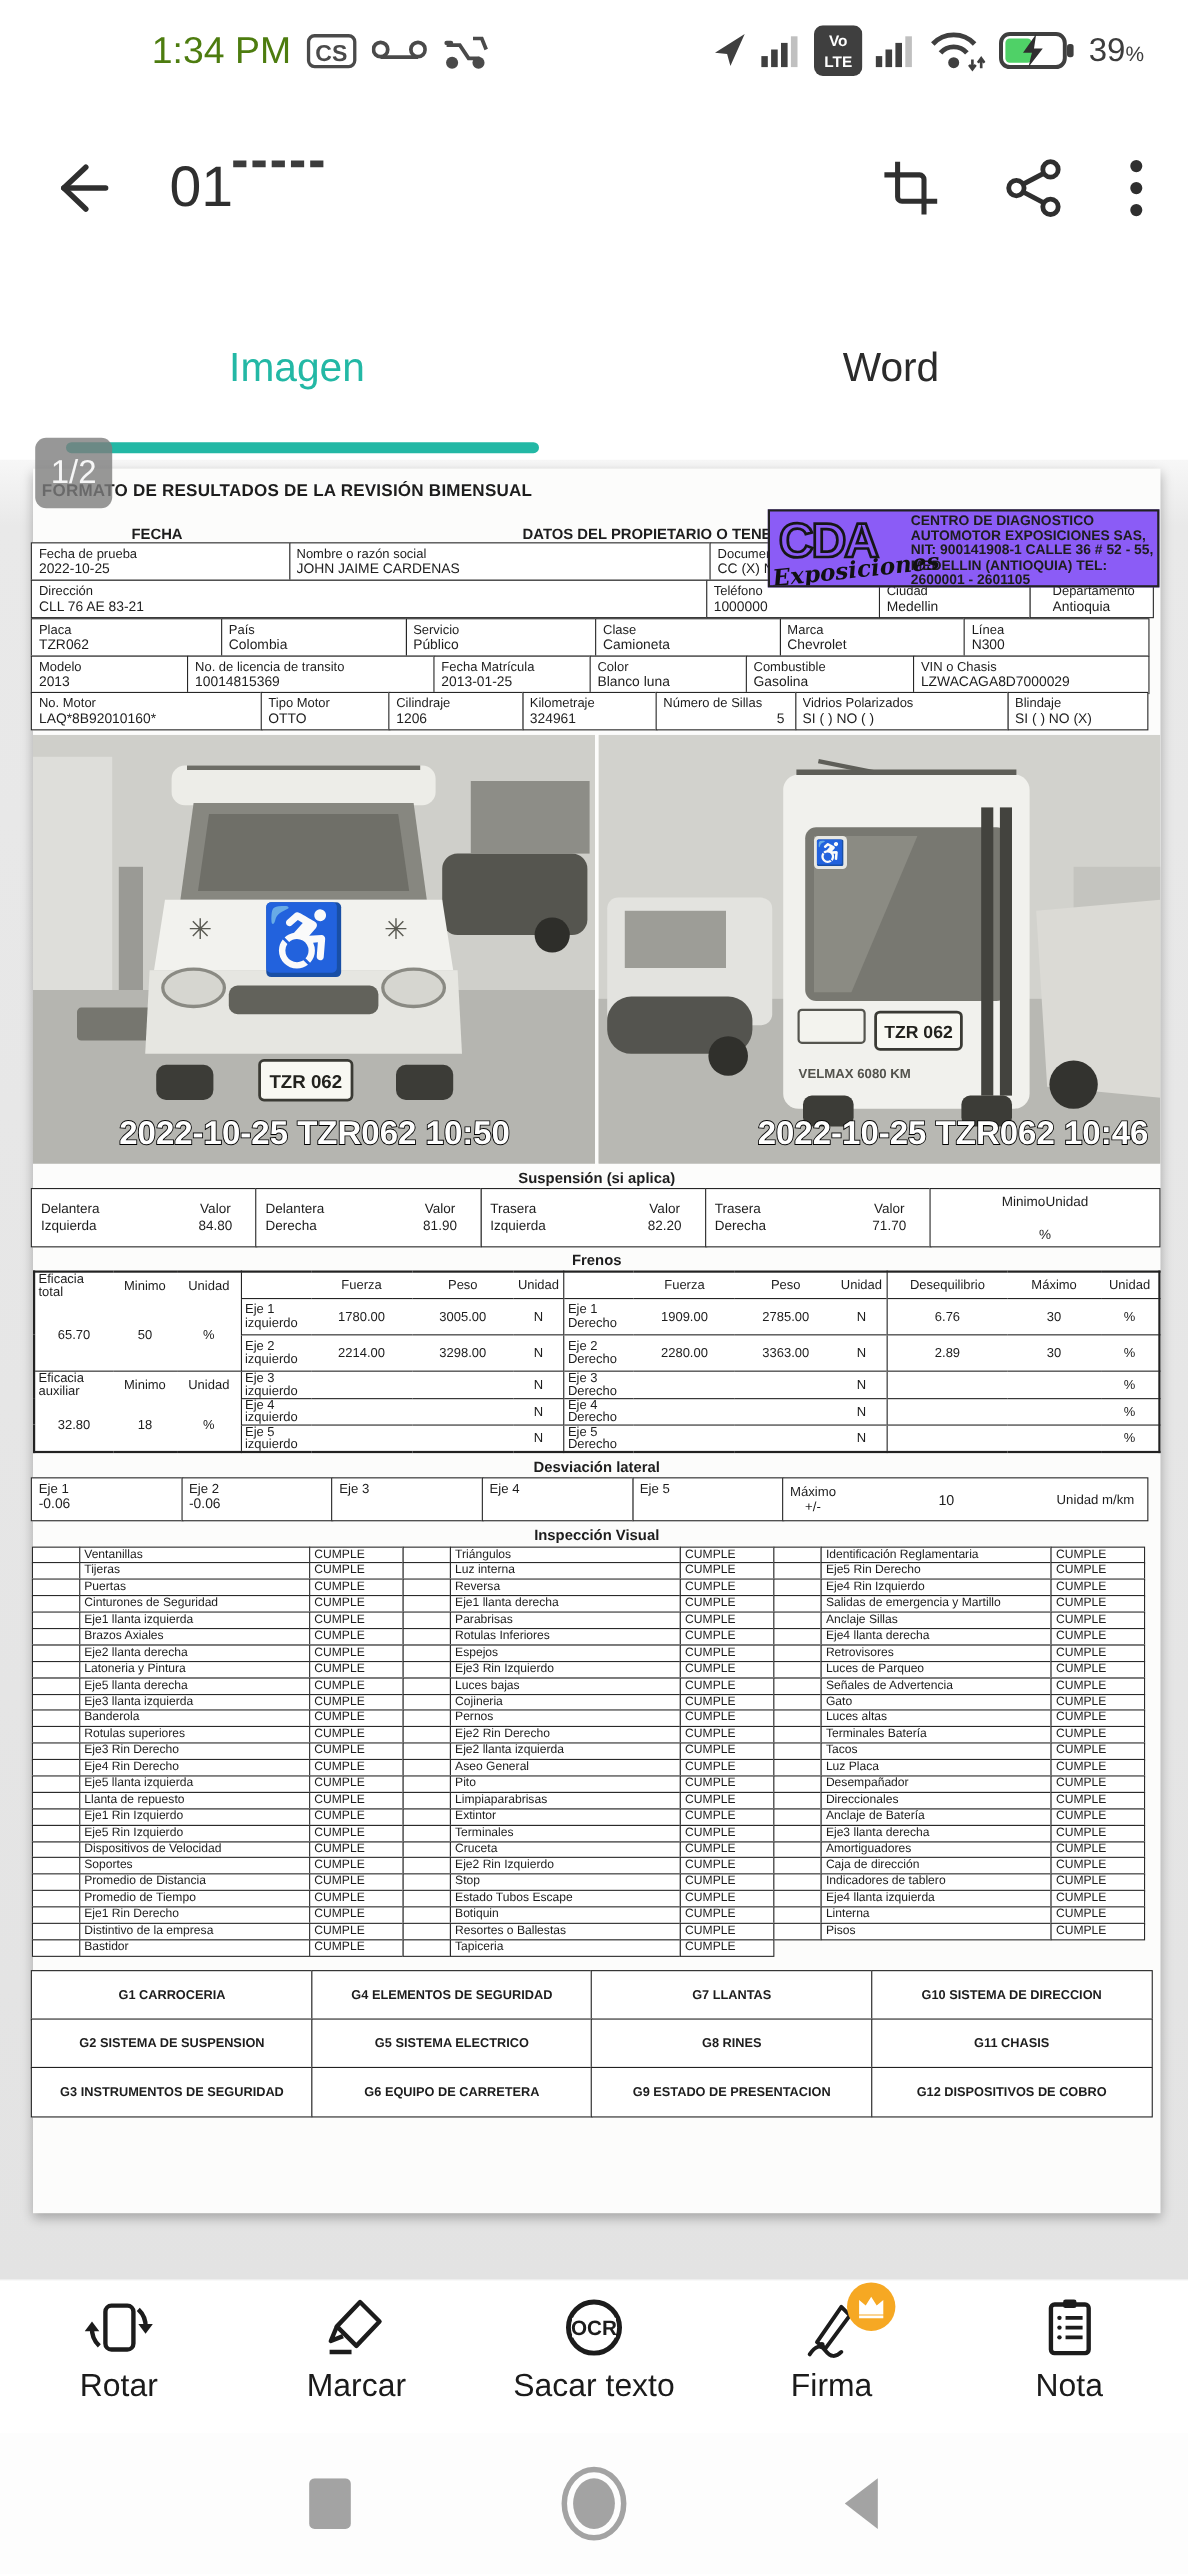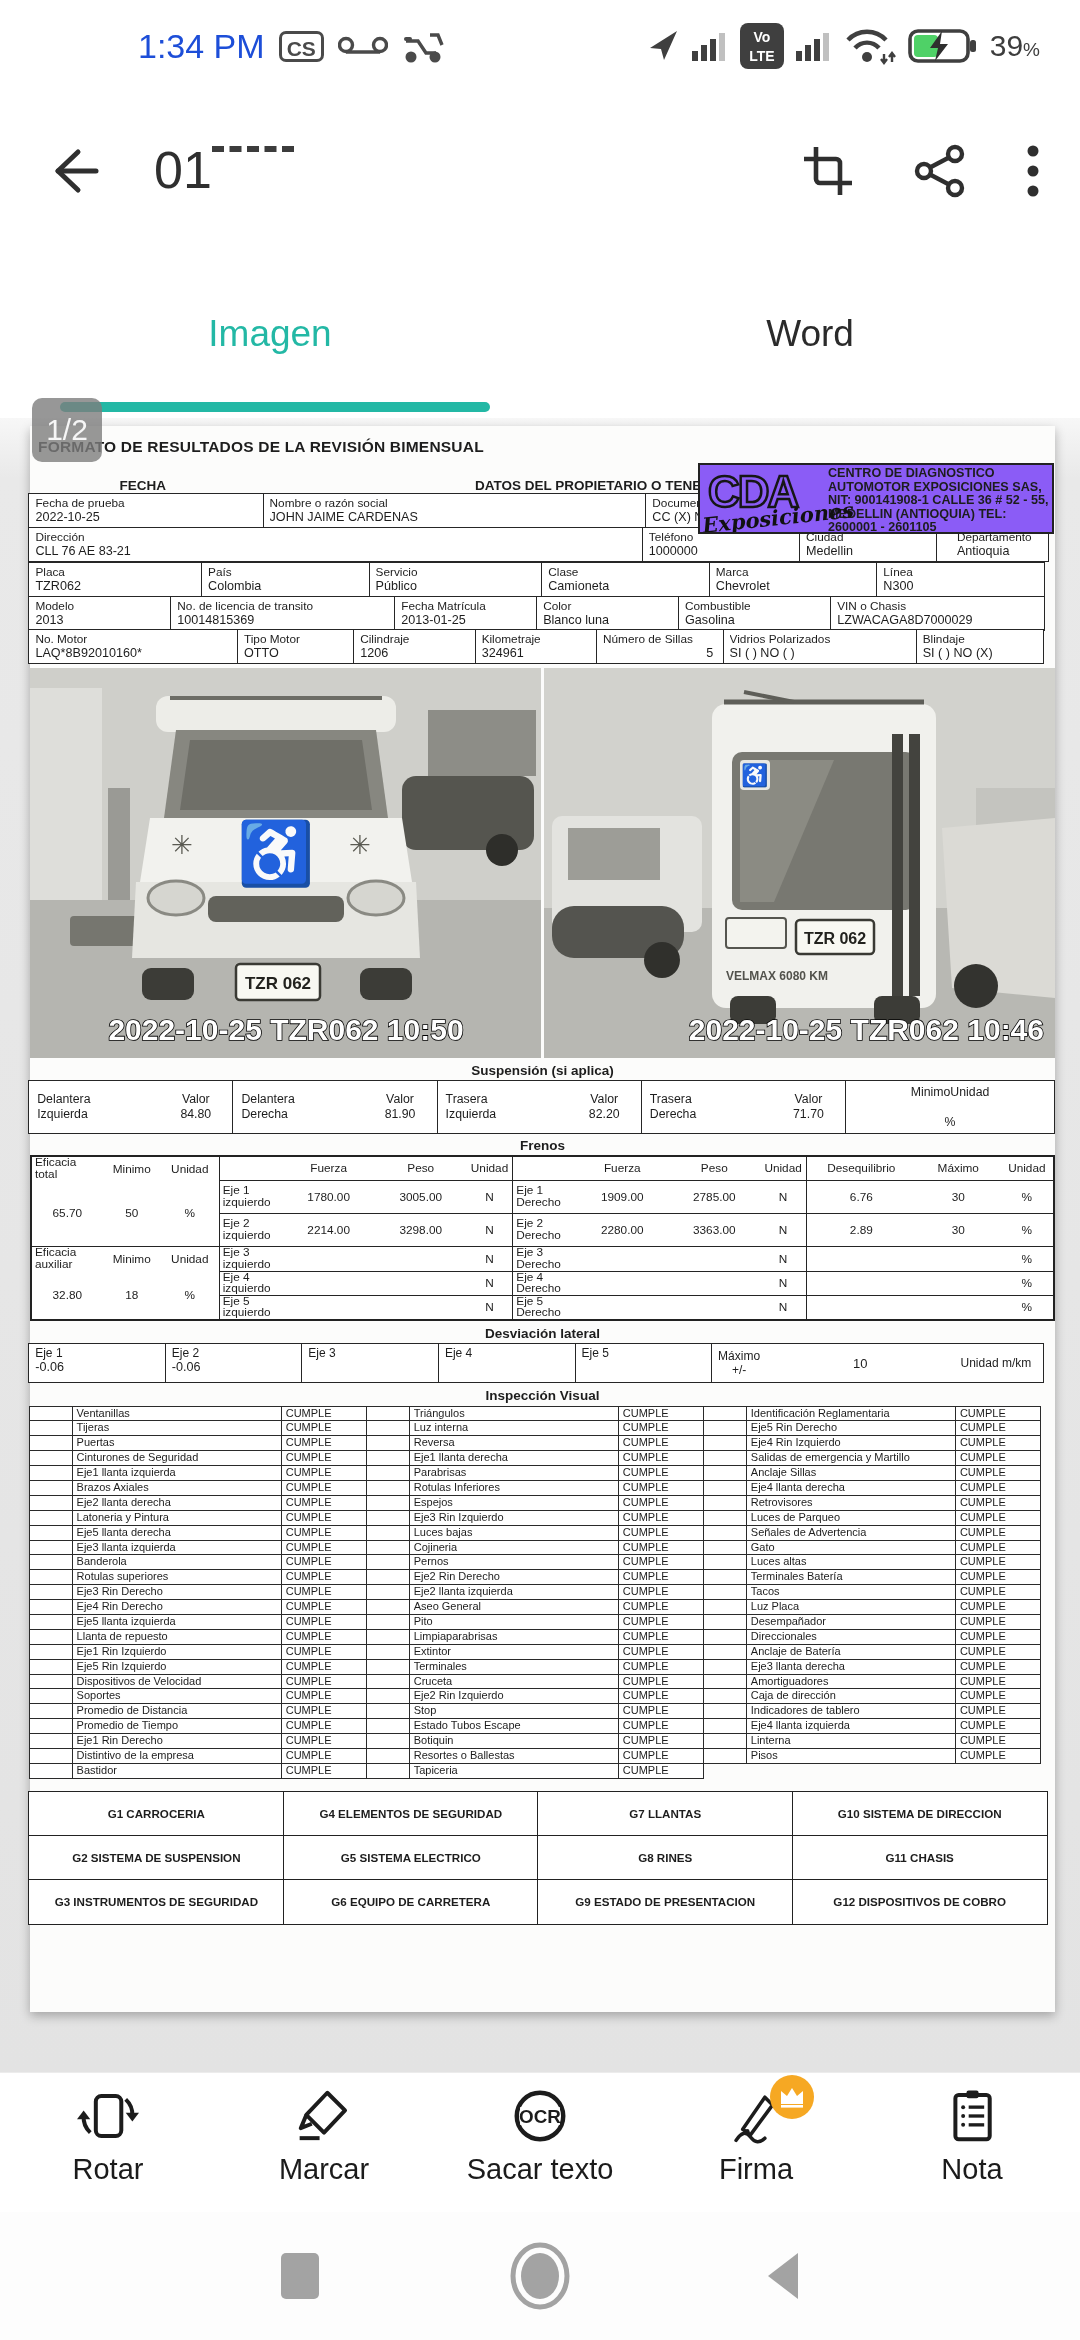--- a/index.html
+++ b/index.html
@@ -5,21 +5,21 @@
   html,body{margin:0;padding:0;}
   body{
     width:1080px;height:2340px;position:relative;overflow:hidden;
     background:#ffffff;font-family:"Liberation Sans",sans-serif;color:#1c1c1c;
     -webkit-font-smoothing:antialiased;
   }
   
   .status-bar{position:absolute;top:0;left:0;width:1080px;height:92px;display:flex;align-items:center;background:#fff;}
   .sb-left{display:flex;align-items:center;gap:14px;margin-left:138px;}
   .sb-right{display:flex;align-items:center;gap:12px;margin-left:auto;margin-right:40px;}
-  .sb-time{font-size:34px;color:#1d4ed8;}
+  .sb-time{font-size:34px;color:#4d7c0f;}
   .sb-badge{border:3px solid #4a4a4a;border-radius:7px;font-size:21px;font-weight:bold;color:#4a4a4a;padding:4px 5px 0 5px;line-height:1;}
   .sb-pct{font-size:30px;color:#3d3d3d;}
   .sb-pct small{font-size:19px;}
   
   .hdr{position:absolute;top:92px;left:0;width:1080px;height:158px;display:flex;align-items:center;background:#fff;}
   .hdr-back{margin-left:44px;width:58px;height:58px;}
   .hdr-title-wrap{margin-left:52px;display:flex;align-items:flex-start;}
   .hdr-title{font-size:52px;color:#2f2f2f;line-height:1.1;}
   .hdr-underline{width:82px;border-bottom:6px dashed #3c3c3c;margin-top:4px;}
   .hdr-icons{margin-left:auto;display:flex;align-items:center;gap:56px;margin-right:38px;}

